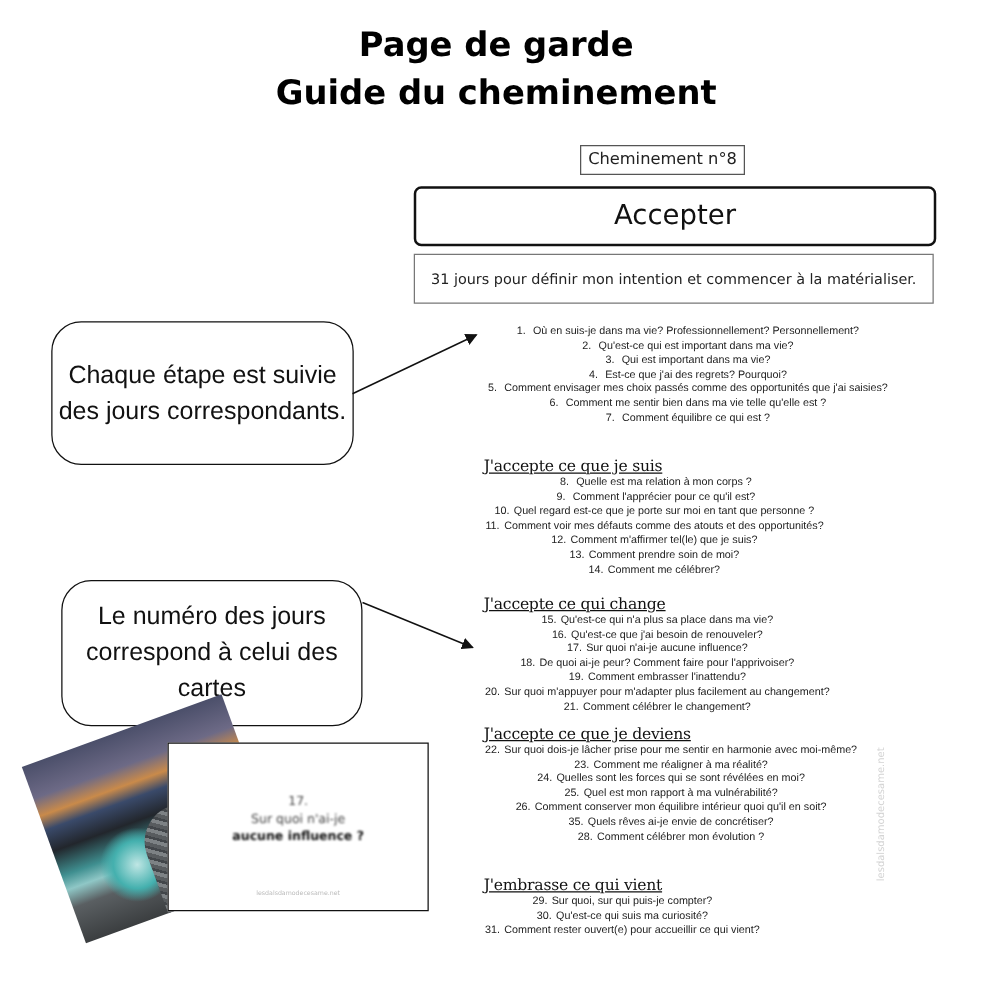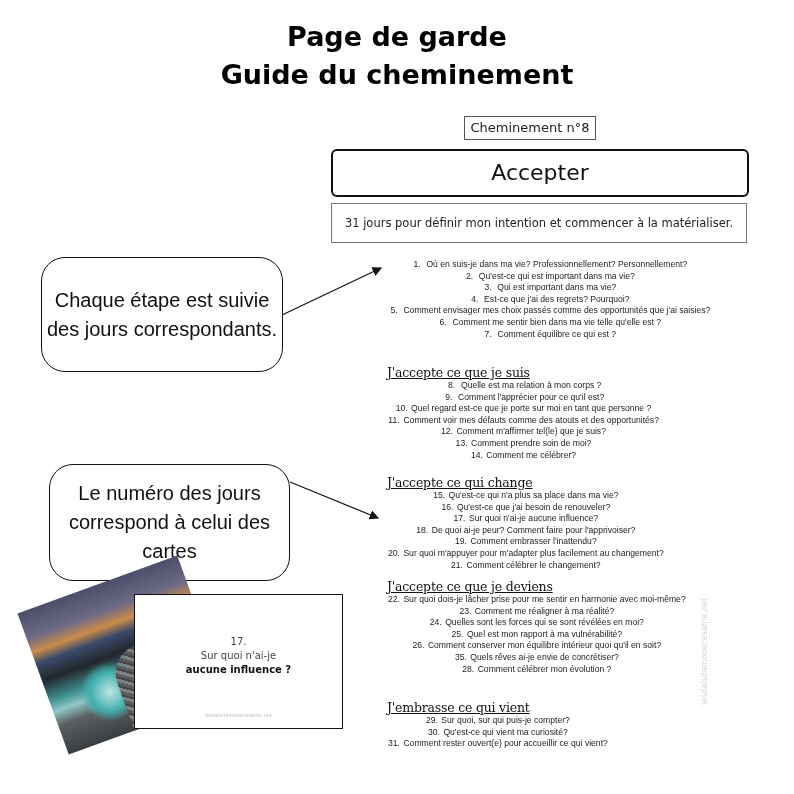--- a/index.html
+++ b/index.html
@@ -132,21 +132,21 @@
         <li><span class="num">25.</span> <span>Quel est mon rapport à ma vulnérabilité?</span></li>
         <li><span class="num">26.</span> <span>Comment conserver mon équilibre intérieur quoi qu'il en soit?</span></li>
         <li><span class="num">35.</span> <span>Quels rêves ai-je envie de concrétiser?</span></li>
         <li><span class="num">28.</span> <span> Comment célébrer mon évolution ?</span></li>
       </ol>
   </div>
   <div class="section s5">
     <h3>J'embrasse ce qui vient</h3>
     <ol id="list-4">
         <li><span class="num">29.</span> <span>Sur quoi, sur qui puis-je compter?</span></li>
-        <li><span class="num">30.</span> <span>Qu'est-ce qui vient ma curiosité?</span></li>
+        <li><span class="num">30.</span> <span>Qu'est-ce qui suis ma curiosité?</span></li>
         <li><span class="num">31.</span> <span>Comment rester ouvert(e) pour accueillir ce qui vient?</span></li>
       </ol>
   </div>
 </div>
 
 <div class="abs photo-card">
   <div class="wave"></div>
   <div class="rock"></div>
 </div>
 

